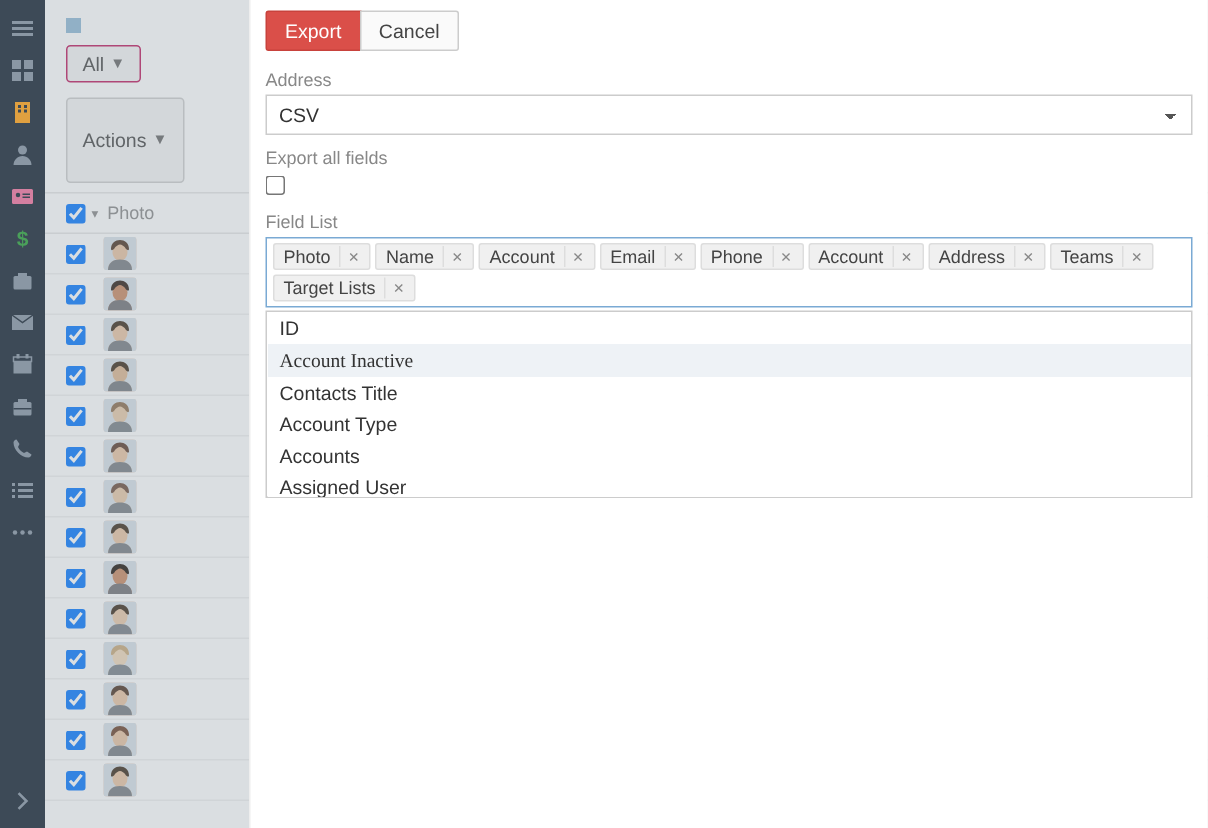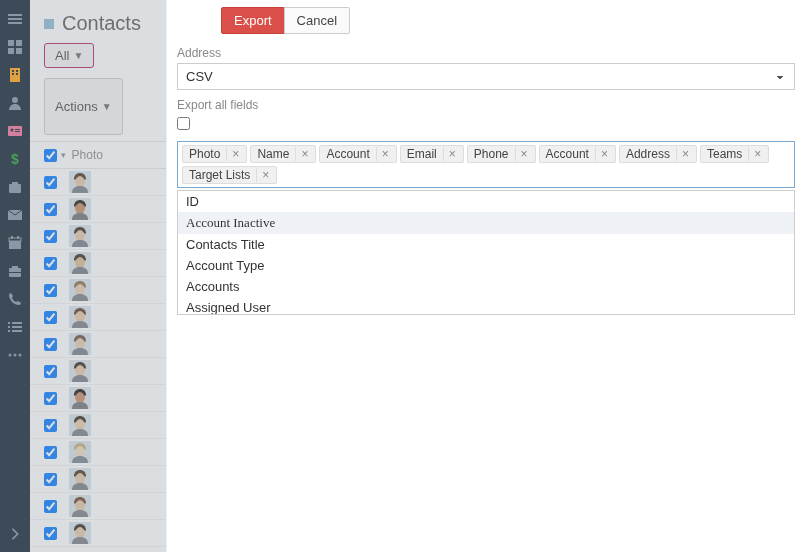--- a/index.html
+++ b/index.html
@@ -35,21 +35,21 @@
   .header-row input { margin-right: 4px; }
   .header-row .sort-caret { font-size: 9px; color: #888; margin-right: 6px; }
   .rows { }
   .row { display: flex; align-items: center; padding: 2px 14px; border-bottom: 1px solid #f0f0f0; height: 27px; }
   .row input { margin-right: 12px; }
   .avatar { width: 22px; height: 22px; border-radius: 2px; background: #e8d8cc; display: flex; align-items: flex-end; justify-content: center; overflow: hidden; }
   .avatar svg { width: 22px; height: 22px; }
   
   
   .modal { position: absolute; left: 136px; top: 0; right: 0; bottom: 0; background: #fff; padding: 7px 10px 10px; border-left: 1px solid #eee; }
-  .modal-header { display: flex; align-items: center; margin-bottom: 12px; margin-left: 44px; }
+  .modal-header { display: flex; align-items: center; margin-bottom: 12px; }
   .btn { border: 1px solid #ccc; padding: 5px 12px; font-size: 13px; border-radius: 2px; cursor: pointer; background: #fafafa; color: #444; }
   .btn + .btn { margin-left: -1px; text-align: center; }
   .btn.primary { background: #da4f49; border-color: #c8423c; color: #fff; border-top-right-radius: 0; border-bottom-right-radius: 0; }
   .btn.secondary { border-top-left-radius: 0; border-bottom-left-radius: 0; }
   .form-group { margin-bottom: 8px; }
   .form-label { font-size: 12px; color: #888; margin-bottom: 3px; display: block; }
   .select { width: 100%; border: 1px solid #ccc; padding: 5px 8px; font-size: 13px; background: #fff; color: #333; appearance: none; -webkit-appearance: none; background-image: linear-gradient(45deg, transparent 50%, #555 50%), linear-gradient(135deg, #555 50%, transparent 50%); background-position: calc(100% - 14px) 12px, calc(100% - 10px) 12px; background-size: 4px 4px, 4px 4px; background-repeat: no-repeat; }
   .checkbox-line input { margin-top: 2px; }
   .tags-box { border: 1px solid #7aaad4; padding: 3px 4px; display: flex; flex-wrap: wrap; gap: 3px; background: #fff; }
   .tag { display: inline-flex; align-items: center; background: #f0f0f0; border: 1px solid #ddd; border-radius: 2px; font-size: 12px; color: #444; padding: 1px 2px 1px 6px; }
@@ -163,21 +163,20 @@
         <path d="M5 2l6 6-6 6" stroke="#8a97a4" stroke-width="2" fill="none"></path>
       </svg>
   </div>
 </div>
 
 <div class="main">
 
   <div class="bg-layer">
     <div class="page-title-row">
       <div class="marker"></div>
-      <div class="page-title">Contacts</div>
     </div>
     <div class="filter-row">
       <div class="filter-btn">
         <span>All</span>
         <span class="caret">▼</span>
       </div>
     </div>
     <div class="actions-row">
       <div class="actions-btn">
         <span>Actions</span>
@@ -371,20 +370,21 @@
       <label class="form-label">Address</label>
       <select class="select">
         <option>CSV</option>
       </select>
     </div>
     <div class="form-group">
       <label class="form-label">Export all fields</label>
       <div class="checkbox-line"><input type="checkbox" style=""></div>
     </div>
     <div class="form-group">
+      <label class="form-label">Field List</label>
       <div class="tags-box" id="tags-box">
           <span class="tag">
             <span>Photo</span>
             <span class="x">×</span>
           </span>
           <span class="tag">
             <span>Name</span>
             <span class="x">×</span>
           </span>
           <span class="tag">

